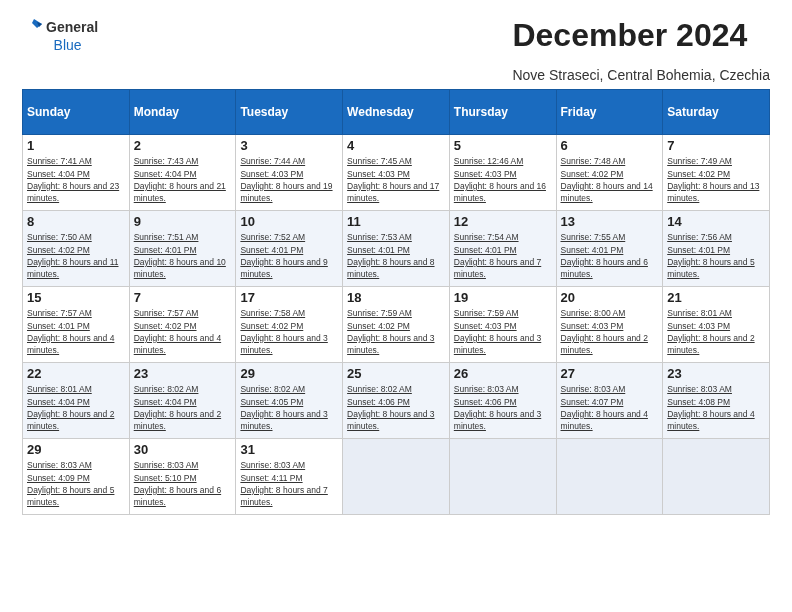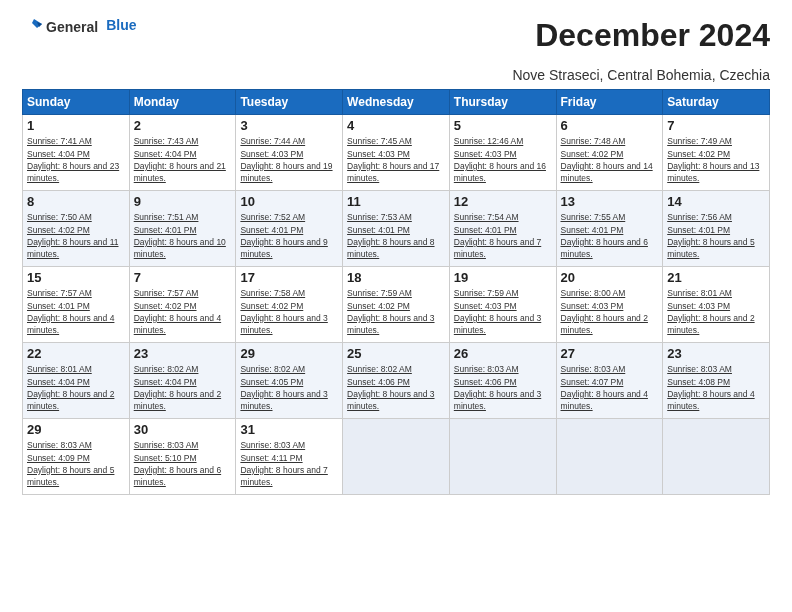--- a/index.html
+++ b/index.html
@@ -21,21 +21,20 @@
       align-items: flex-start;
       justify-content: space-between;
       margin-bottom: 6px;
     }
     .logo {
       display: flex;
       align-items: center;
       gap: 4px;
     }
     .title-block {
-      text-align: right;
     }
     .month-title {
       font-size: 32px;
       font-weight: bold;
       color: #222;
       line-height: 1.1;
     }
     .location {
       font-size: 14px;
       color: #333;
@@ -44,21 +43,21 @@
     .calendar {
       width: 100%;
       border-collapse: collapse;
       table-layout: fixed;
     }
     .calendar thead th {
       background: #1a6bbf;
       color: #fff;
       font-size: 12px;
       font-weight: bold;
-      padding: 5px 4px;
+      padding: 15px 4px;
       text-align: left;
       border: 1px solid #1559a0;
     }
     .calendar tbody td {
       vertical-align: top;
       border: 1px solid #ccc;
       padding: 3px 4px;
       font-size: 9px;
       color: #333;
       height: 76px;
@@ -83,30 +82,30 @@
     .empty-cell {
       background: #e8edf5 !important;
     }
   </style>
 </head>
 <body>
 
 <div class="page">
   <div class="header">
     <div class="logo">
-  <div style="display:flex;flex-direction:row;line-height:1.1;">
+  <div style="display:flex;flex-direction:column;line-height:1.1;">
     <div style="display:flex;align-items:center;gap:4px;">
       <svg width="20" height="20" viewBox="0 0 20 20">
         <polygon points="10,2 18,10 10,18 2,10" fill="none"></polygon>
         <polygon points="12,1 20,6 15,10 10,5" fill="#1a6bbf"></polygon>
         <polygon points="15,4 20,6 17,9" fill="#0d4a8f"></polygon>
       </svg>
       <span style="font-size:14px;font-weight:bold;color:#333;">General</span>
     </div>
-    <span style="font-size:14px;font-weight:bold;color:#1a6bbf;margin-left:8px;">Blue</span>
+    <span style="font-size:14px;font-weight:normal;color:#1a6bbf;margin-left:15px;text-align:center;">Blue</span>
   </div>
 </div>
     <div class="title-block">
       <div class="month-title">December 2024</div>
       <div class="location">Nove Straseci, Central Bohemia, Czechia</div>
     </div>
   </div>
 
   <table class="calendar">
     <thead>

